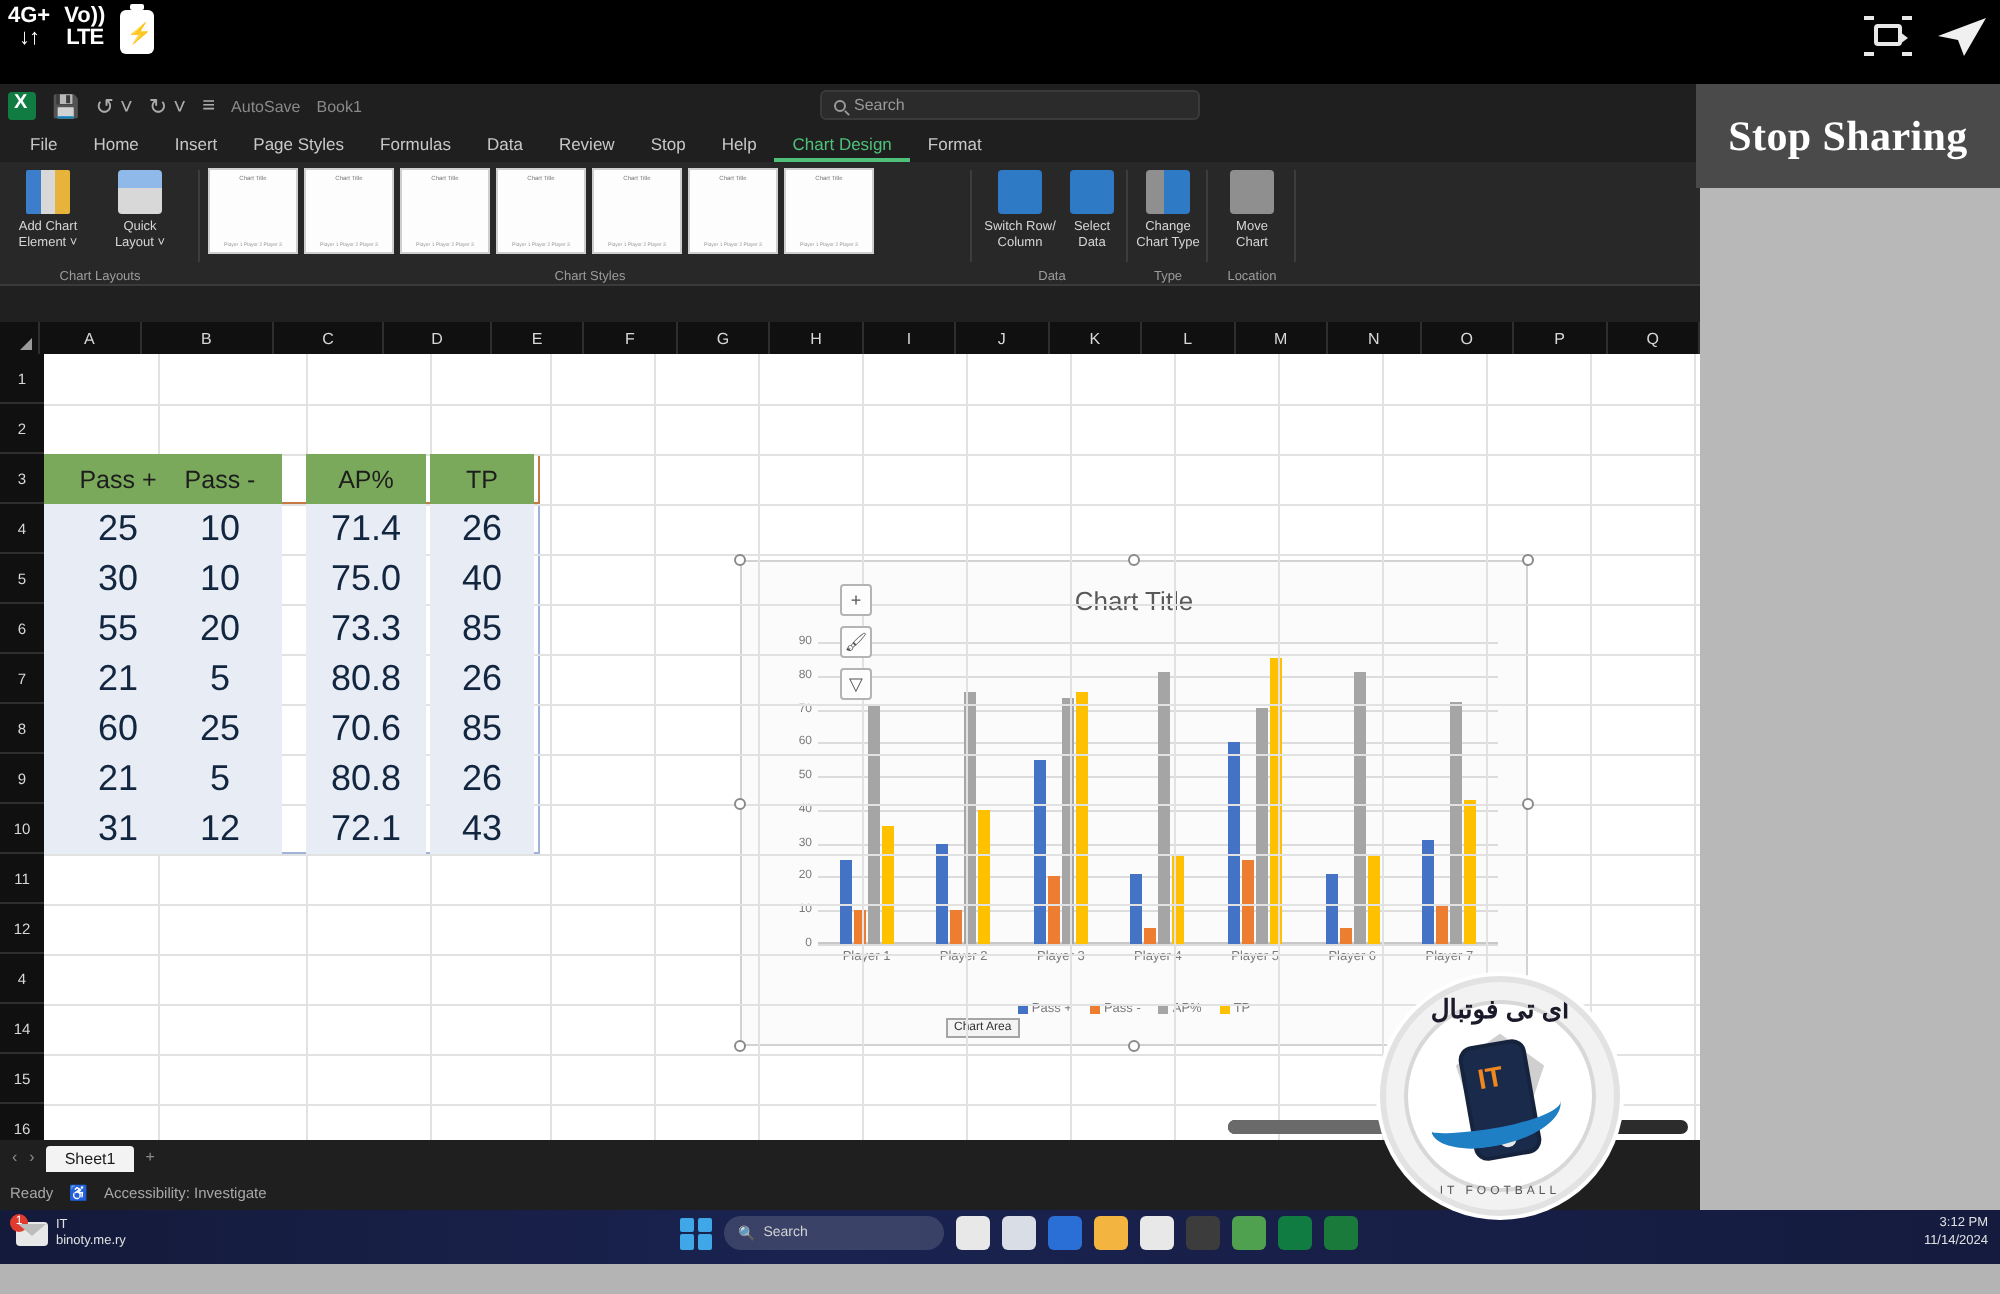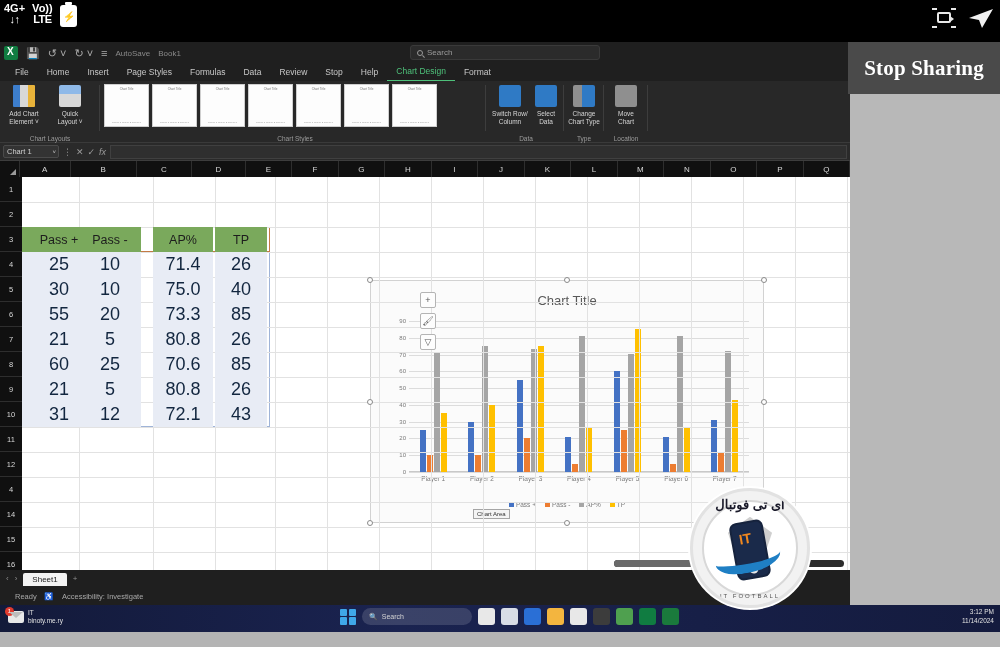--- a/index.html
+++ b/index.html
@@ -49,21 +49,21 @@
   #qat { position:absolute; left:0; top:0; width:850px; height:22px; background:#1f1f1f; display:flex; align-items:center; gap:8px; padding-left:4px;}
   .xl-logo { width:14px; height:14px; background:#107c41; border-radius:2px; position:relative;}
   .xl-logo:after{content:"X"; position:absolute; left:3px; top:0px; font-size:10px; color:#fff; font-weight:bold;}
   .qat-ico { color:#cfcfcf; font-size:11px; opacity:.8;}
   .qat-txt { color:#8a8a8a; font-size:8px; }
   #search-pill { position:absolute; left:410px; top:3px; width:190px; height:15px; background:#2b2b2b; border:1px solid #3a3a3a; border-radius:3px; color:#9a9a9a; font-size:8px; display:flex; align-items:center; padding-left:6px; gap:4px;}
   .mini-mag { width:6px; height:6px; border:1px solid #9a9a9a; border-radius:50%; position:relative;}
   .mini-mag:after{content:"";position:absolute;right:-3px;bottom:-2px;width:3px;height:1px;background:#9a9a9a;transform:rotate(45deg);}
 
   
-  #ribbon-tabs { position:absolute; left:0; top:22px; width:850px; height:17px; background:#1f1f1f; display:flex; align-items:center; gap:0; padding-left:6px;}
+  #ribbon-tabs { position:absolute; left:0; top:22px; width:850px; height:17px; background:#1f1f1f; display:flex; gap:0; padding-left:6px;}
   .rtab { color:#c8c8c8; font-size:8.5px; padding:0 9px; line-height:17px; white-space:nowrap;}
   .rtab.active { color:#4ec07a; border-bottom:2px solid #4ec07a; }
 
   
   #ribbon { position:absolute; left:0; top:39px; width:850px; height:62px; background:#282828; border-bottom:1px solid #3a3a3a;}
   .rgroup { position:absolute; top:0; height:62px; }
   .rgroup .glabel { position:absolute; bottom:1px; width:100%; text-align:center; color:#9c9c9c; font-size:6.5px;}
   .rgroup .gsep { position:absolute; right:0; top:4px; bottom:12px; width:1px; background:#3d3d3d;}
   .rbtn { position:absolute; top:4px; width:40px; text-align:center; color:#d6d6d6; font-size:6.5px; line-height:7.5px;}
   .rbtn .ic { width:22px; height:22px; margin:0 auto 3px; position:relative;}
@@ -121,21 +121,21 @@
   .lg { display:flex; align-items:center; gap:2px;}
   .lgsw { width:5px; height:5px; }
   #chart-tip { position:absolute; left:102px; bottom:3px; background:#f4f4f4; border:1px solid #a5a5a5; font-size:6px; color:#333; padding:1px 3px;}
   #chart-side { position:absolute; left:398px; top:115px; width:16px; display:flex; flex-direction:column; gap:5px; z-index:20;}
   .cbtn { width:16px; height:16px; background:#fdfdfd; border:1px solid #b4b4b4; border-radius:2px; position:relative;}
 
   
   #sheet-bar { position:absolute; left:0; bottom:18px; width:850px; height:17px; background:#1f1f1f; display:flex; align-items:center; gap:6px; padding-left:6px;}
   .nav-a { color:#8c8c8c; font-size:8px;}
   #sheet-tab { background:#f3f3f3; color:#1a1a1a; font-size:8px; padding:2px 9px; border-radius:2px 2px 0 0; margin-top:2px;}
-  #status-bar { position:absolute; left:0; bottom:0; width:850px; height:18px; background:#1f1f1f; display:flex; align-items:center; gap:8px; padding-left:15px;}
+  #status-bar { position:absolute; left:0; bottom:0; width:850px; height:18px; background:#1f1f1f; display:flex; align-items:center; gap:8px; padding-left:5px;}
   .st-txt { color:#a8a8a8; font-size:7.5px;}
 
   
   #hscroll { position:absolute; right:6px; bottom:38px; width:230px; height:7px; background:#2c2c2c; border-radius:4px;}
   #hscroll i { display:block; width:120px; height:7px; background:#6a6a6a; border-radius:4px;}
 
   
   #taskbar { position:absolute; left:0; top:605px; width:1000px; height:27px; background:linear-gradient(90deg,#131a3a 0%,#1a2350 40%,#141b3e 100%); z-index:40; }
   #tb-notif { position:absolute; left:8px; top:4px; display:flex; align-items:center; gap:4px;}
   .tb-mail { width:16px; height:12px; background:#e8e8e8; border-radius:2px; position:relative;}
@@ -572,31 +572,20 @@
     <div class="rgroup" style="left:604px;width:44px;">
       <div class="rbtn" style="left:2px;">
         <div class="ic grey-ic"></div>
         <div>Move<br>Chart</div>
       </div>
       <div class="glabel">Location</div>
       <div class="gsep"></div>
     </div>
   </div>
 
-  <div id="formula-bar">
-    <div id="name-box">
-      <span>Chart 1</span>
-      <span style="font-size:6px;">˅</span>
-    </div>
-    <span class="fb-ic">⋮</span>
-    <span class="fb-ic">✕</span>
-    <span class="fb-ic">✓</span>
-    <span class="fb-ic" style="font-style:italic;">fx</span>
-    <div id="fx-input"></div>
-  </div>
 
   <div id="grid-wrap">
     <div id="col-head">
       <div class="corner"></div>
     <div class="ch" style="width: 57px;">A</div>
           <div class="ch" style="width: 74px;">B</div>
           <div class="ch" style="width: 62px;">C</div>
           <div class="ch" style="width: 60px;">D</div>
           <div class="ch" style="width: 52px;">E</div>
           <div class="ch" style="width: 52px;">F</div>

